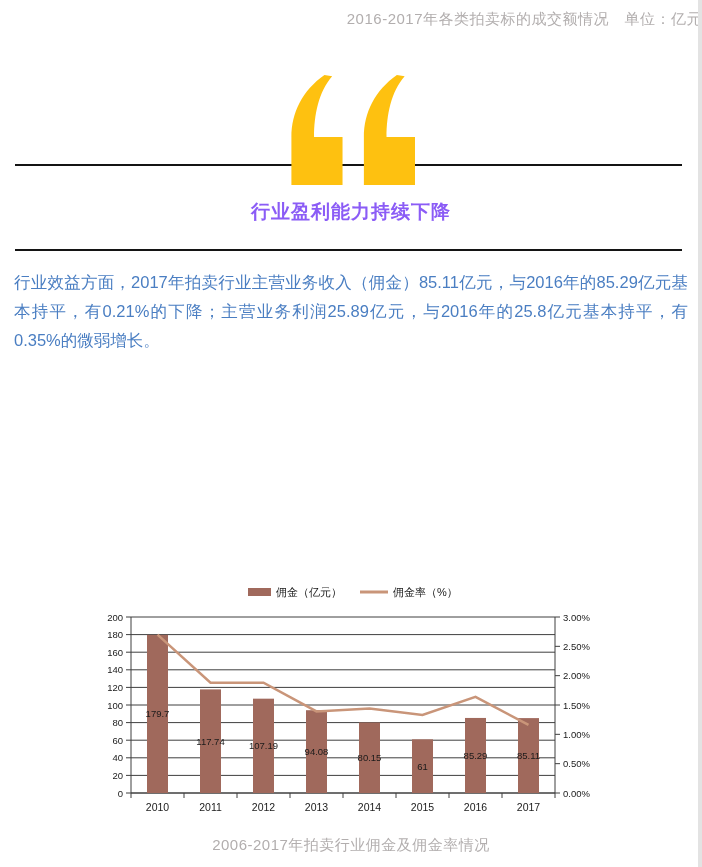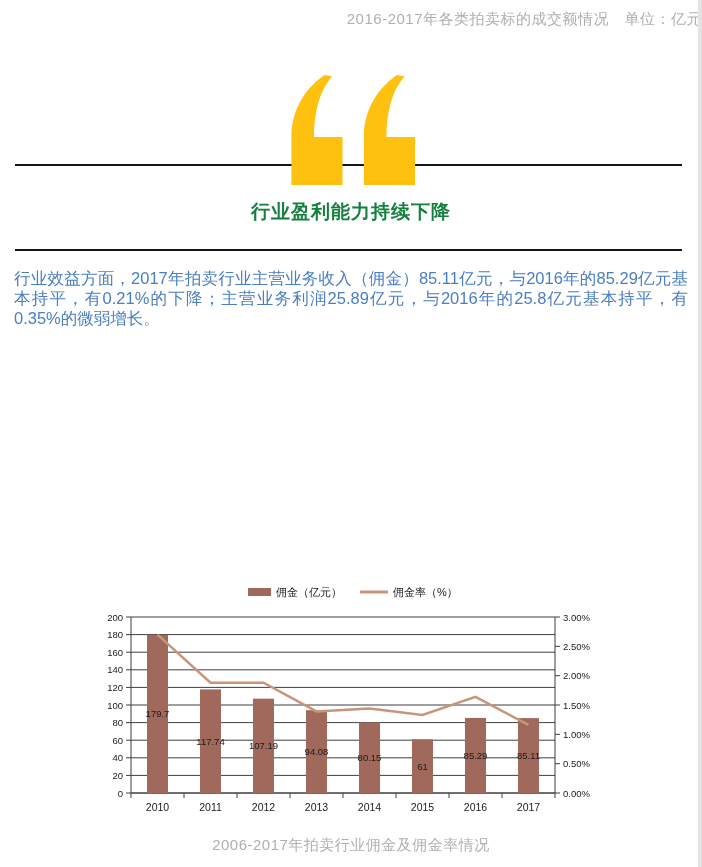--- a/index.html
+++ b/index.html
@@ -12,24 +12,24 @@
   #bottom-caption{top:836px;}
 
   .rule{position:absolute;left:15px;width:667px;height:2px;background:var(--rule-dark);}
   #rule-top{top:164px;}
   #rule-bottom{top:249px;}
 
   #quote-graphic{position:absolute;top:75px;left:283px;width:132px;height:110px;z-index:2;}
   #quote-graphic path{fill:var(--accent-yellow);}
 
   #section-heading{position:absolute;top:199px;left:0;width:702px;text-align:center;
-                   font-size:19px;font-weight:bold;color:#15803d;letter-spacing:1px;}
+                   font-size:19px;font-weight:bold;color:#8b5cf6;letter-spacing:1px;}
 
   #body-text{position:absolute;top:268px;left:14px;width:674px;
-             color:var(--body-text-blue);font-size:16.5px;line-height:20px;
+             color:var(--body-text-blue);font-size:16.5px;line-height:29px;
              text-align:justify;}
   #body-text p{margin:0;}
   #body-text p + p{margin-top:7px;}
 
   #chart{position:absolute;top:575px;left:0;}
   #chart text{font-family:"Liberation Sans","DejaVu Sans",sans-serif;fill:#1a1a1a;}
 
   #scrollbar-track{position:absolute;top:0;right:0;width:4px;height:867px;background:#e3e3e3;}
 </style>
 </head>

